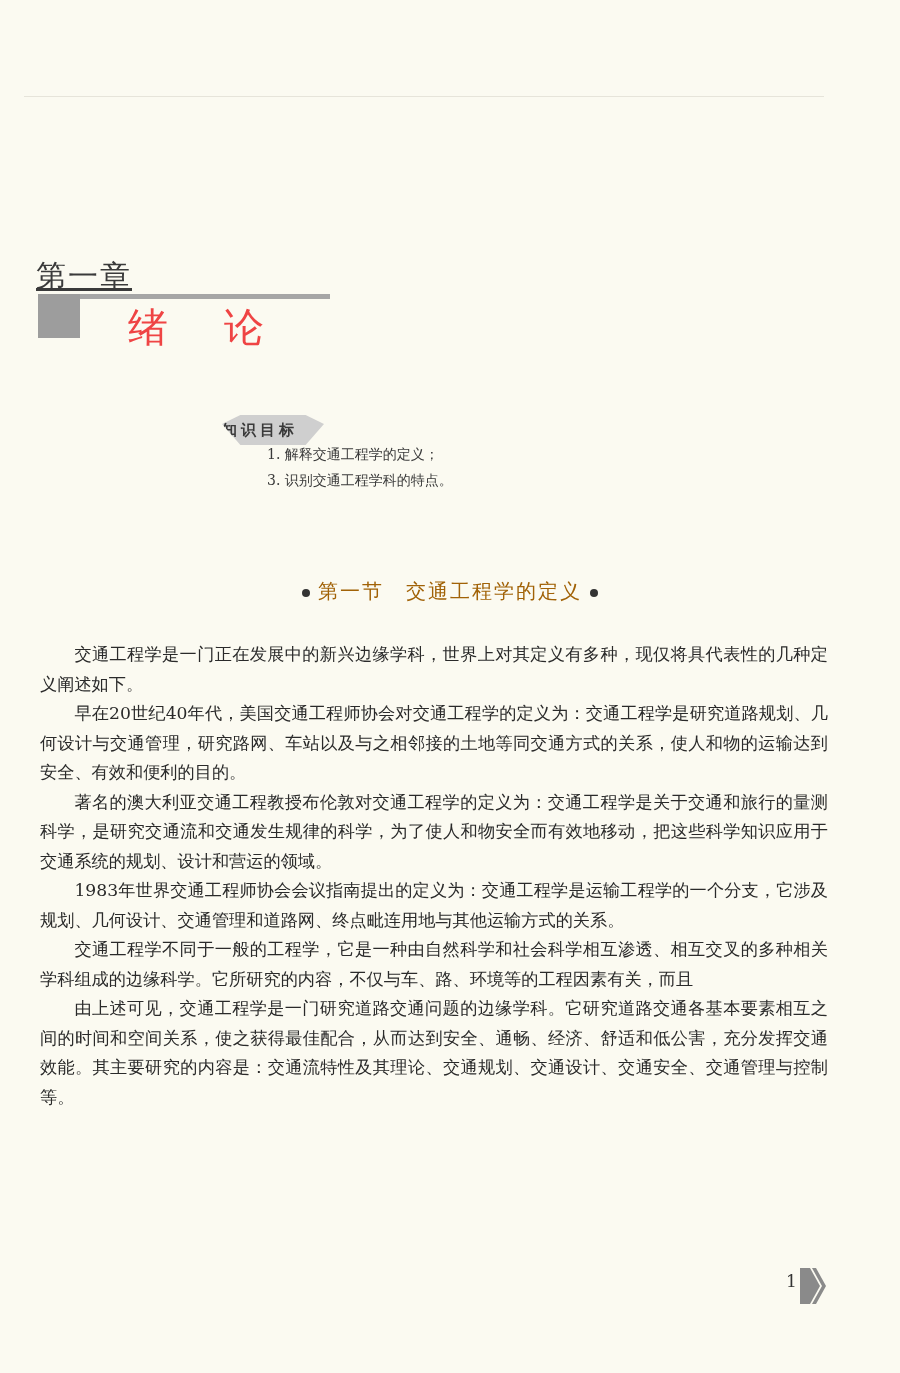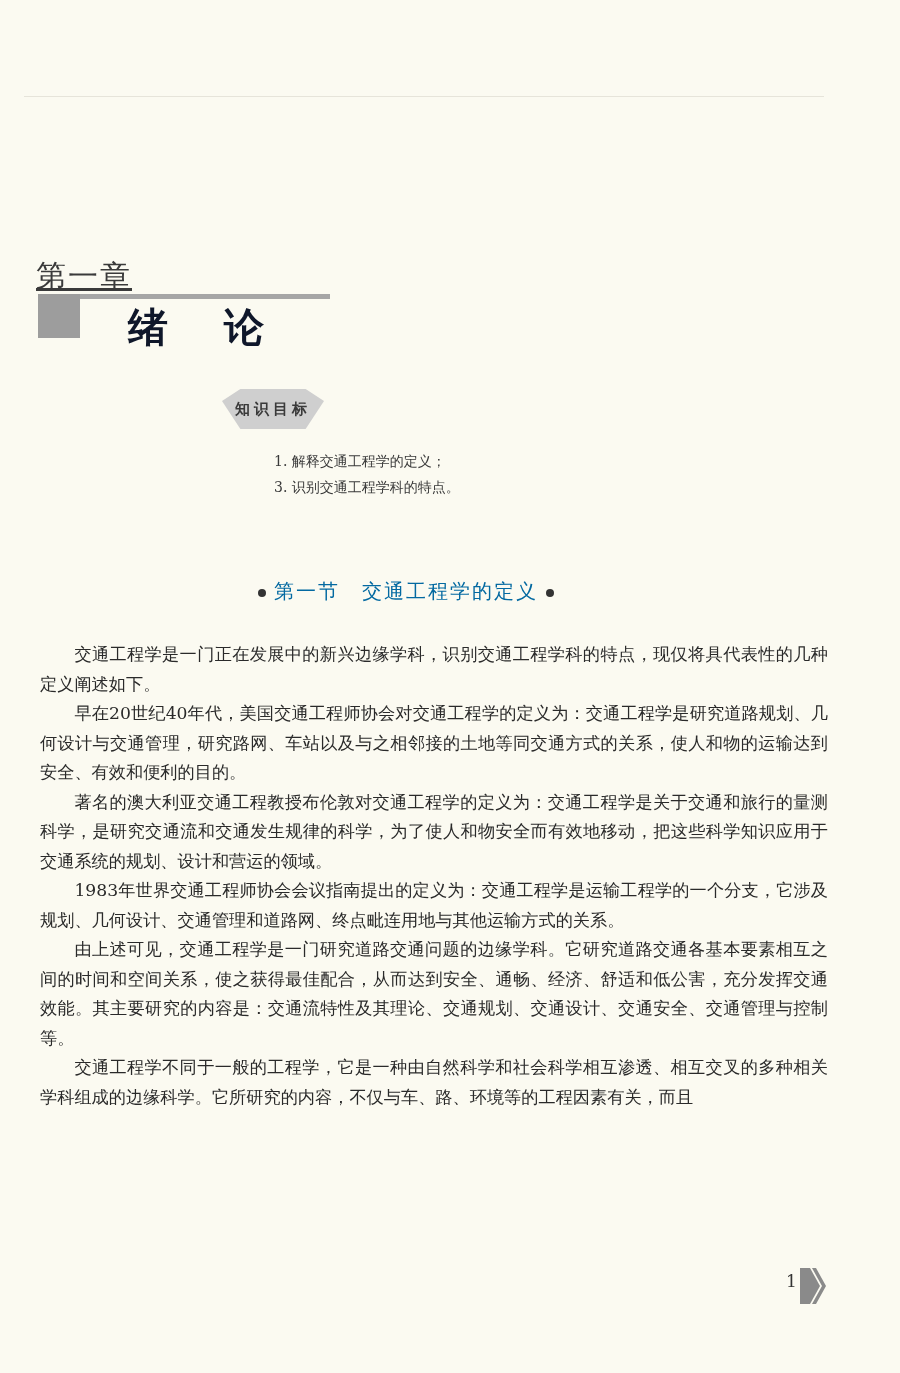--- a/index.html
+++ b/index.html
@@ -22,39 +22,39 @@
     .chapter-bar {
       position: absolute; left: 80px; top: 294px; width: 250px; height: 5px;
       background: #a6a6a6;
     }
     .chapter-block {
       position: absolute; left: 38px; top: 294px; width: 42px; height: 44px;
       background: #9d9d9d;
     }
     .chapter-title {
       position: absolute; left: 128px; top: 300px;
-      font-size: 40px; color: #0f172a; letter-spacing: 56px; font-weight: bold;
+      font-size: 40px; color: #ef4444; letter-spacing: 56px; font-weight: normal;
     }
     .goals-badge {
-      position: absolute; left: 222px; top: 389px; width: 102px; height: 40px;
+      position: absolute; left: 222px; top: 415px; width: 102px; height: 30px;
       background: #cfcfcf;
       clip-path: polygon(0 30%, 18% 0, 82% 0, 100% 30%, 82% 100%, 18% 100%);
-      display: flex; align-items: center; justify-content: center;
+      display: flex; align-items: center; justify-content: flex-start;
     }
     .goals-badge span {
       font-size: 15px; font-weight: bold; color: #3a3a3a; letter-spacing: 4px;
     }
     .goals-list {
       position: absolute; left: 266px; top: 440px;
       font-size: 14px; line-height: 26px; color: #3a3a3a;
-      list-style: none; margin: 8px; padding: 0;
+      list-style: none; margin: 1px; padding: 0;
     }
     .section-title {
-      position: absolute; left: 250px; top: 578px; width: 400px; 
-      font-size: 20px; color: #0369a1; letter-spacing: 2px;
+      position: absolute; left: 250px; top: 578px; width: 400px; text-align: center;
+      font-size: 20px; color: #a16207; letter-spacing: 2px;
     }
     .section-title .dot {
       display: inline-block; width: 8px; height: 8px; border-radius: 50%;
       background: #333; vertical-align: middle; margin: 0 8px;
     }
     .body-text {
       position: absolute; left: 40px; top: 640px; width: 788px;
       font-size: 17.2px; line-height: 29.5px; color: #2a2a2a;
       text-align: justify;
     }
@@ -83,25 +83,25 @@
 <ul class="goals-list">
   <li>1. 解释交通工程学的定义；</li>
   <li>3. 识别交通工程学科的特点。</li>
 </ul>
 
 <div class="section-title">
   <span class="dot"></span><span>第一节　交通工程学的定义</span><span class="dot"></span>
 </div>
 
 <div class="body-text">
-  <p>交通工程学是一门正在发展中的新兴边缘学科，识别交通工程学科的特点，现仅将具代表性的几种定义阐述如下。</p>
+  <p>交通工程学是一门正在发展中的新兴边缘学科，世界上对其定义有多种，现仅将具代表性的几种定义阐述如下。</p>
   <p>早在20世纪40年代，美国交通工程师协会对交通工程学的定义为：交通工程学是研究道路规划、几何设计与交通管理，研究路网、车站以及与之相邻接的土地等同交通方式的关系，使人和物的运输达到安全、有效和便利的目的。</p>
   <p>著名的澳大利亚交通工程教授布伦敦对交通工程学的定义为：交通工程学是关于交通和旅行的量测科学，是研究交通流和交通发生规律的科学，为了使人和物安全而有效地移动，把这些科学知识应用于交通系统的规划、设计和营运的领域。</p>
   <p>1983年世界交通工程师协会会议指南提出的定义为：交通工程学是运输工程学的一个分支，它涉及规划、几何设计、交通管理和道路网、终点毗连用地与其他运输方式的关系。</p>
+  <p>交通工程学不同于一般的工程学，它是一种由自然科学和社会科学相互渗透、相互交叉的多种相关学科组成的边缘科学。它所研究的内容，不仅与车、路、环境等的工程因素有关，而且</p>
   <p>由上述可见，交通工程学是一门研究道路交通问题的边缘学科。它研究道路交通各基本要素相互之间的时间和空间关系，使之获得最佳配合，从而达到安全、通畅、经济、舒适和低公害，充分发挥交通效能。其主要研究的内容是：交通流特性及其理论、交通规划、交通设计、交通安全、交通管理与控制等。</p>
-  <p>交通工程学不同于一般的工程学，它是一种由自然科学和社会科学相互渗透、相互交叉的多种相关学科组成的边缘科学。它所研究的内容，不仅与车、路、环境等的工程因素有关，而且</p>
 </div>
 
 <div class="page-number">1</div>
 <svg class="page-arrow" viewBox="0 0 28 40">
   <polygon points="0,2 10,2 20,20 10,38 0,38" fill="#8a8a8a"></polygon>
   <polygon points="12,2 16,2 26,20 16,38 12,38 22,20" fill="#8a8a8a"></polygon>
 </svg>
 
 </body></html>

